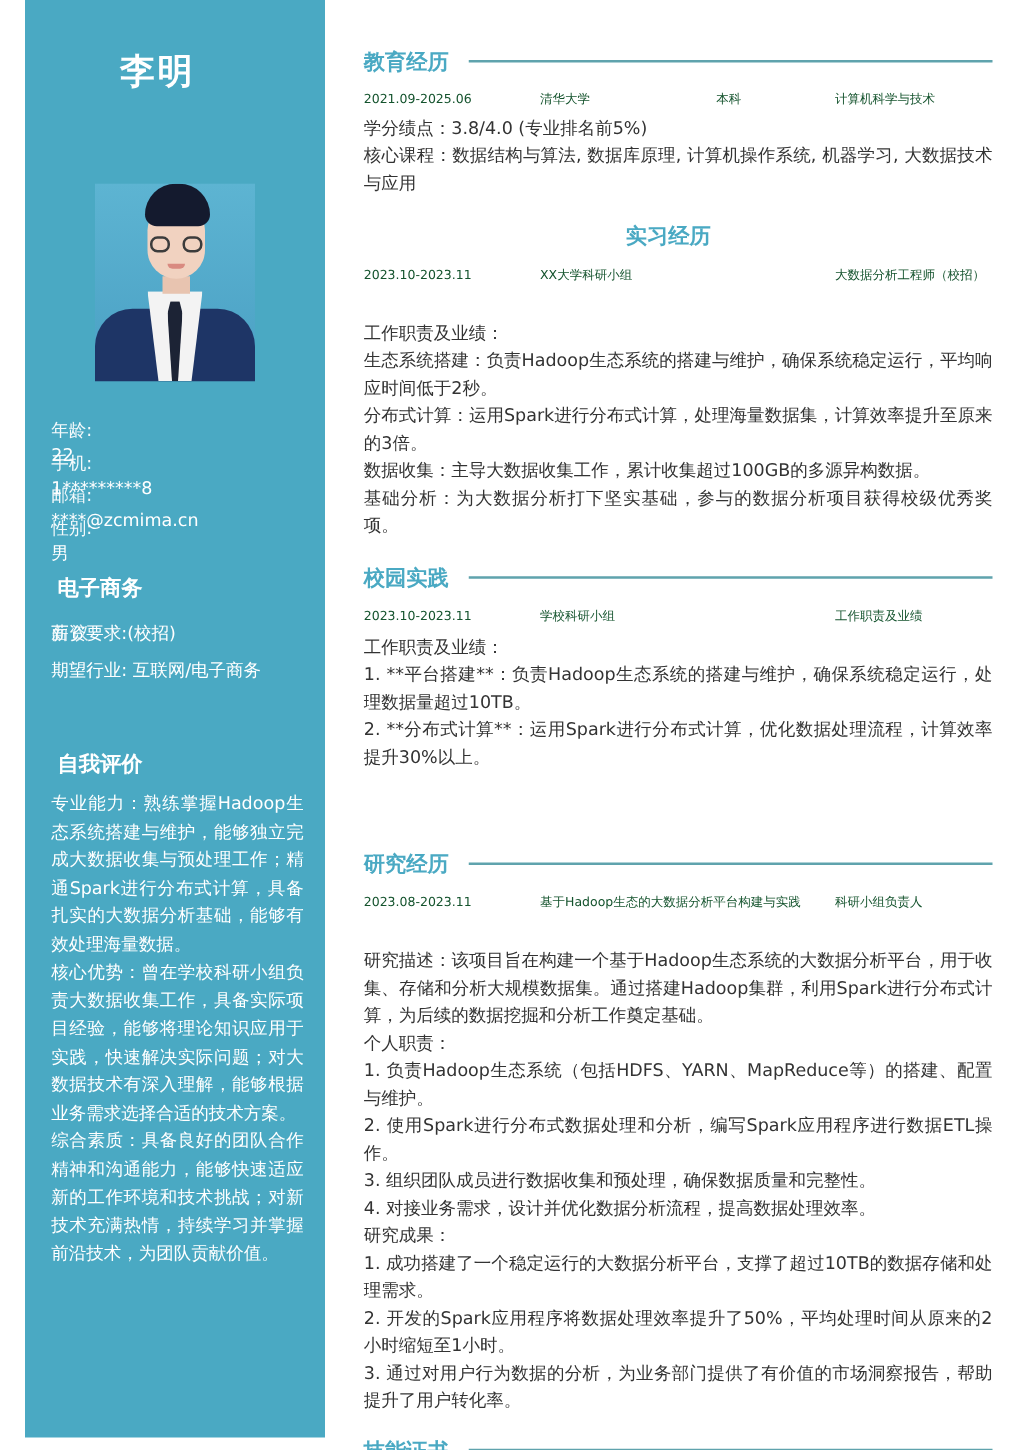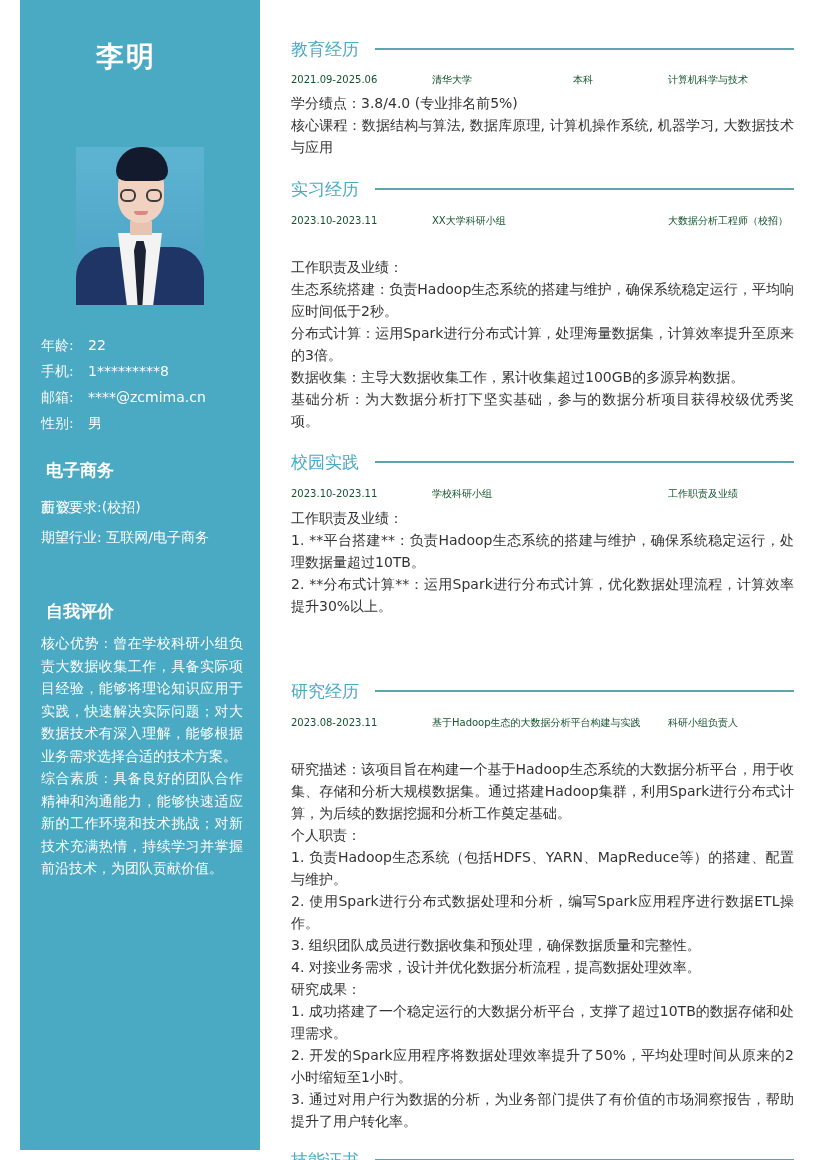--- a/index.html
+++ b/index.html
@@ -26,40 +26,40 @@
   .photo .glasses { position:absolute; left:44px; top:42px; width:42px; height:14px; }
   .photo .glasses span { position:absolute; top:0; width:16px; height:13px; border:2px solid #3c3c3c; border-radius:6px; box-sizing:border-box; }
   .photo .glasses span.l { left:0; } .photo .glasses span.r { right:0; }
   .photo .mouth { position:absolute; left:58px; top:64px; width:14px; height:4px; background:#d98a80; border-radius:0 0 6px 6px; }
   .photo .neck { position:absolute; left:54px; top:74px; width:22px; height:14px; background:#e8c4b0; }
   .photo .suit { position:absolute; left:0; top:100px; width:128px; height:60px; background:#1e3566; border-radius: 30px 30px 0 0; }
   .photo .shirt { position:absolute; left:42px; top:86px; width:44px; height:72px; background:#f3f3f3; clip-path: polygon(0 0,100% 0,80% 100%,20% 100%); }
   .photo .tie { position:absolute; left:58px; top:94px; width:12px; height:64px; background:#1c2335; clip-path: polygon(20% 0,80% 0,100% 15%,70% 100%,30% 100%,0 15%); }
 
   .info { position: absolute; left: 21px; top: 335px; font-size: 14px; }
-  .info .row { height: 26px; line-height: 20px; display: flex; }
+  .info .row { height: 26px; line-height: 20px; display: flex; flex-direction: column; }
   .info .lbl { width: 47px; opacity: 0.95; }
   .sb-heading {
     position: absolute; left: 26px; font-size: 17px; font-weight: bold;
   }
   .intent { position: absolute; left: 21px; top: 496px; font-size: 14px; }
   .intent .row { height: 30px; line-height: 22px; position: relative; }
   .intent .row .gap { display:inline-block; width: 18px; }
   .overlap { position: relative; display: inline-block; }
   .overlap .under { position: absolute; left: 0; top: 0; opacity: 0.85; letter-spacing: 2px; }
   .selfeval {
     position: absolute; left: 21px; top: 632px; width: 202px;
     font-size: 14px; line-height: 22.5px; text-align: justify;
   }
   .selfeval p { margin: 0; }
   .section-title {
     position: absolute; left: 291px; width: 503px; height: 24px;
     display: flex; align-items: center;
   }
-  .section-title .txt { color: #4aa9c3; font-size: 17px; font-weight: normal; white-space: nowrap; margin-right: 16px; }
+  .section-title .txt { color: #4aa9c3; font-size: 17px; font-weight: bold; white-space: nowrap; margin-right: 16px; }
   .section-title .line { flex: 1; height: 2px; background: #5fa3ad; }
   .meta { position: absolute; left: 291px; width: 503px; font-size: 10px; color: #14532d; line-height: 22px; }
   .meta span { position: absolute; top: 0; }
   .body-text {
     position: absolute; left: 291px; width: 503px; font-size: 14px; line-height: 22px;
     color: #333333; text-align: justify;
   }
   .body-text p { margin: 0; }
 </style>
 </head>
@@ -111,41 +111,42 @@
       </span>
     </div>
     <div class="row">
       <span>期望行业:</span>&nbsp;<span>互联网/电子商务</span>
     </div>
   </div>
 
   <div class="sb-heading" style="top:600px;">自我评价</div>
 
   <div class="selfeval">
+    <p>专业能力：熟练掌握Hadoop生态系统搭建与维护，能够独立完成大数据收集与预处理工作；精通Spark进行分布式计算，具备扎实的大数据分析基础，能够有效处理海量数据。</p>
     <p>核心优势：曾在学校科研小组负责大数据收集工作，具备实际项目经验，能够将理论知识应用于实践，快速解决实际问题；对大数据技术有深入理解，能够根据业务需求选择合适的技术方案。</p>
     <p>综合素质：具备良好的团队合作精神和沟通能力，能够快速适应新的工作环境和技术挑战；对新技术充满热情，持续学习并掌握前沿技术，为团队贡献价值。</p>
   </div>
 </div>
 
 <div class="section-title" style="top:37px;">
   <span class="txt">教育经历</span>
   <span class="line"></span>
 </div>
 <div class="meta" style="top:69px; height:22px;">
   <span style="left:0;">2021.09-2025.06</span>
   <span style="left:141px;">清华大学</span>
   <span style="left:282px;">本科</span>
   <span style="left:377px;">计算机科学与技术</span>
 </div>
 <div class="body-text" style="top:92px;">
   <p>学分绩点：3.8/4.0 (专业排名前5%)</p>
   <p>核心课程：数据结构与算法, 数据库原理, 计算机操作系统, 机器学习, 大数据技术与应用</p>
 </div>
 
-<div class="section-title" style="top:177px;">
+<div class="section-title" style="top:177px;flex-direction:column;">
   <span class="txt">实习经历</span>
   <span class="line"></span>
 </div>
 <div class="meta" style="top:210px; height:44px;">
   <span style="left:0;">2023.10-2023.11</span>
   <span style="left:141px;">XX大学科研小组</span>
   <span style="left:377px; width:126px;">大数据分析工程师（校招）</span>
 </div>
 <div class="body-text" style="top:256px;">
   <p>工作职责及业绩：</p>

